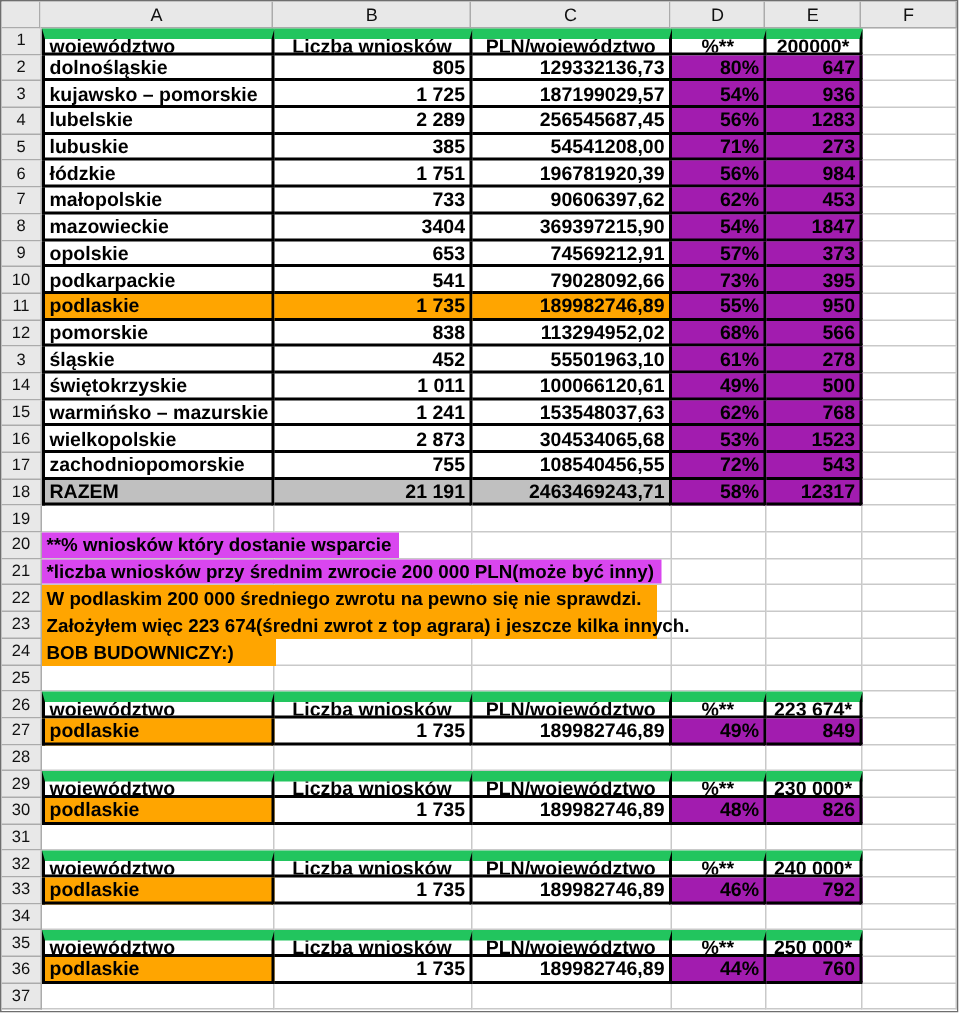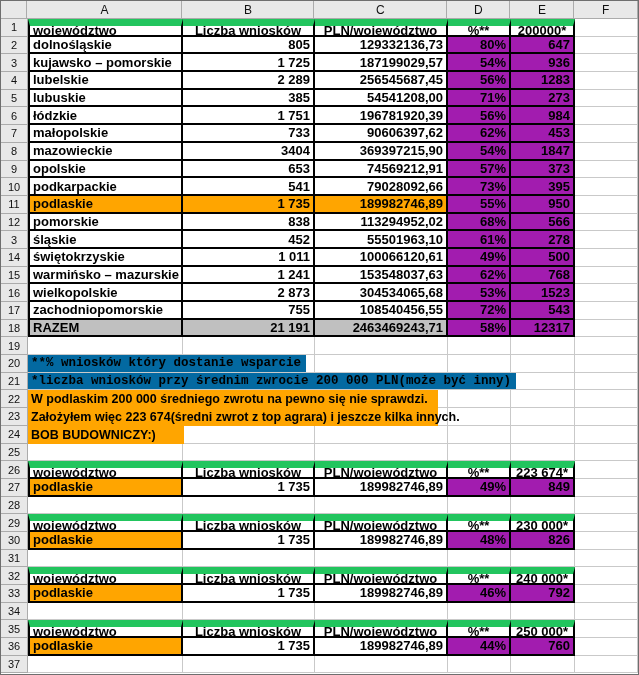--- a/index.html
+++ b/index.html
@@ -32,21 +32,21 @@
   .bt{border-top:7px solid #22c55e;}
   .txt{justify-content:flex-start;padding-left:3px;}
   .num{justify-content:flex-end;padding-right:3px;}
   .ctr{justify-content:center;}
   .grn{background:#a21caf;}
   .org{background:#FFA500;}
   .gry{background:#C0C0C0;}
   
   .note{position:absolute;top:0;left:27px;height:100%;display:flex;align-items:center;
     padding-left:3px;font-size:12.5px;font-weight:bold;white-space:nowrap;z-index:2;color:#000;}
-  .nw{background:#0369a1;height:calc(100% - 1px);padding-right:5px;font-family:Liberation Mono, monospace;}
+  .nw{background:#d946ef;height:calc(100% - 1px);padding-right:5px;}
   .no{background:#FFA500;width:410px;}
   .no2{background:#FFA500;width:156px;}
 </style>
 </head>
 <body>
 
 <div id="sheet">
 
   <div class="chr">
     <div class="corner"></div>

